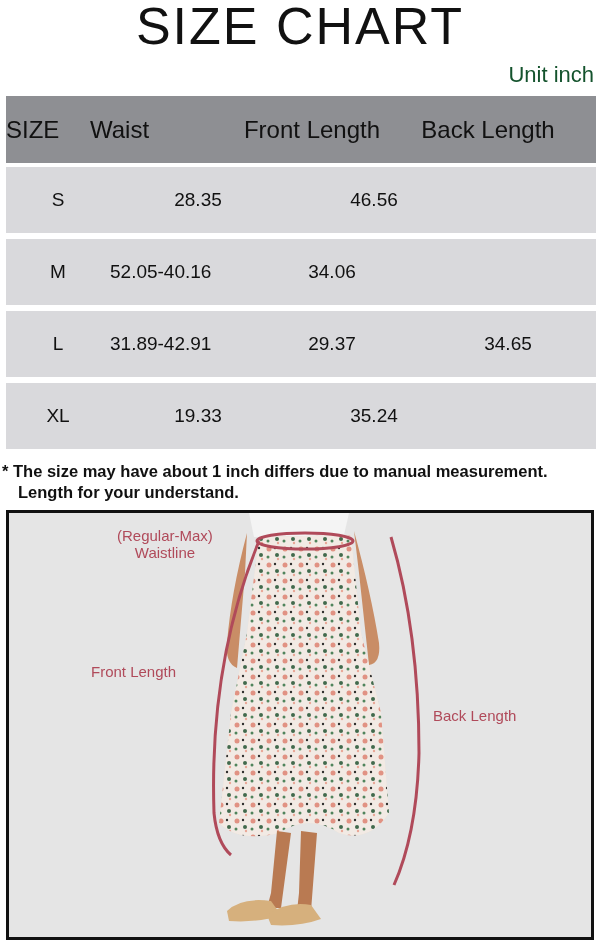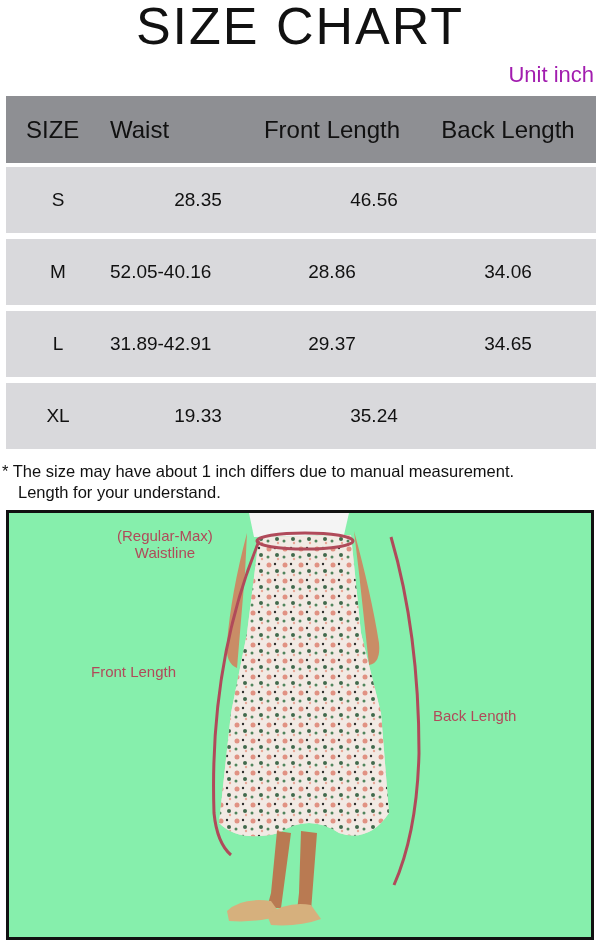--- a/index.html
+++ b/index.html
@@ -1,30 +1,30 @@
 <!DOCTYPE html>
 <html><head>
 <meta charset="utf-8">
 <style>
   html, body { margin:0; padding:0; background:#ffffff; }
   body { width:600px; height:950px; position:relative; overflow:hidden; font-family:"Liberation Sans", sans-serif; color:#111; }
   .title { position:absolute; top:-4px; left:0; width:600px; text-align:center; font-size:52px; letter-spacing:2px; color:#111; line-height:60px; }
-  .unit { position:absolute; top:62px; right:6px; font-size:22px; color:#a21caf; }
+  .unit { position:absolute; top:62px; right:6px; font-size:22px; color:#14532d; }
   .table { position:absolute; left:6px; top:96px; width:590px; }
   .row { display:flex; align-items:center; height:66px; margin-bottom:6px; background:#d9d9dc; }
   .row.header { background:#8e8f93; height:67px; margin-bottom:4px; font-size:24px; }
   .row .c1 { width:104px; text-align:center; }
   .row .c2 { width:134px; }
   .row .c3 { width:176px; text-align:center; }
   .row .c4 { width:176px; text-align:center; }
   .row.body { font-size:19px; }
-  .row.header .c1 { text-align:left; padding-left:20px; width:84px; }
-  .note { position:absolute; left:2px; top:461px; font-size:16.5px; line-height:21px; color:#111; white-space:nowrap; }
+  .row.header .c1 { text-align:left; width:84px; }
+  .note { position:absolute; left:2px; top:461px; font-size:16.5px; line-height:21px; color:#111; white-space:nowrap;font-weight:bold; }
   .note .l2 { padding-left:16px; }
-  .photo { position:absolute; left:6px; top:510px; width:582px; height:424px; border:3px solid #111; background:#86efac; overflow:hidden; }
+  .photo { position:absolute; left:6px; top:510px; width:582px; height:424px; border:3px solid #111; background:#e5e5e5; overflow:hidden; }
   .lbl { position:absolute; color:#b04a5a; font-size:15px; text-align:center; }
   svg { position:absolute; left:0; top:0; }
 </style>
 </head>
 <body>
 
 <div class="title">SIZE CHART</div>
 <div class="unit">Unit inch</div>
 
 <div class="table">
@@ -35,21 +35,20 @@
     <div class="c4">Back Length</div>
   </div>
   <div class="row body">
     <div class="c1">S</div>
     <div class="c3">28.35</div>
     <div class="c4">46.56</div>
   </div>
   <div class="row body">
     <div class="c1">M</div>
     <div class="c2">52.05-40.16</div>
-    <div class="c3">28.86</div>
     <div class="c4">34.06</div>
   </div>
   <div class="row body">
     <div class="c1">L</div>
     <div class="c2">31.89-42.91</div>
     <div class="c3">29.37</div>
     <div class="c4">34.65</div>
   </div>
   <div class="row body">
     <div class="c1">XL</div>

